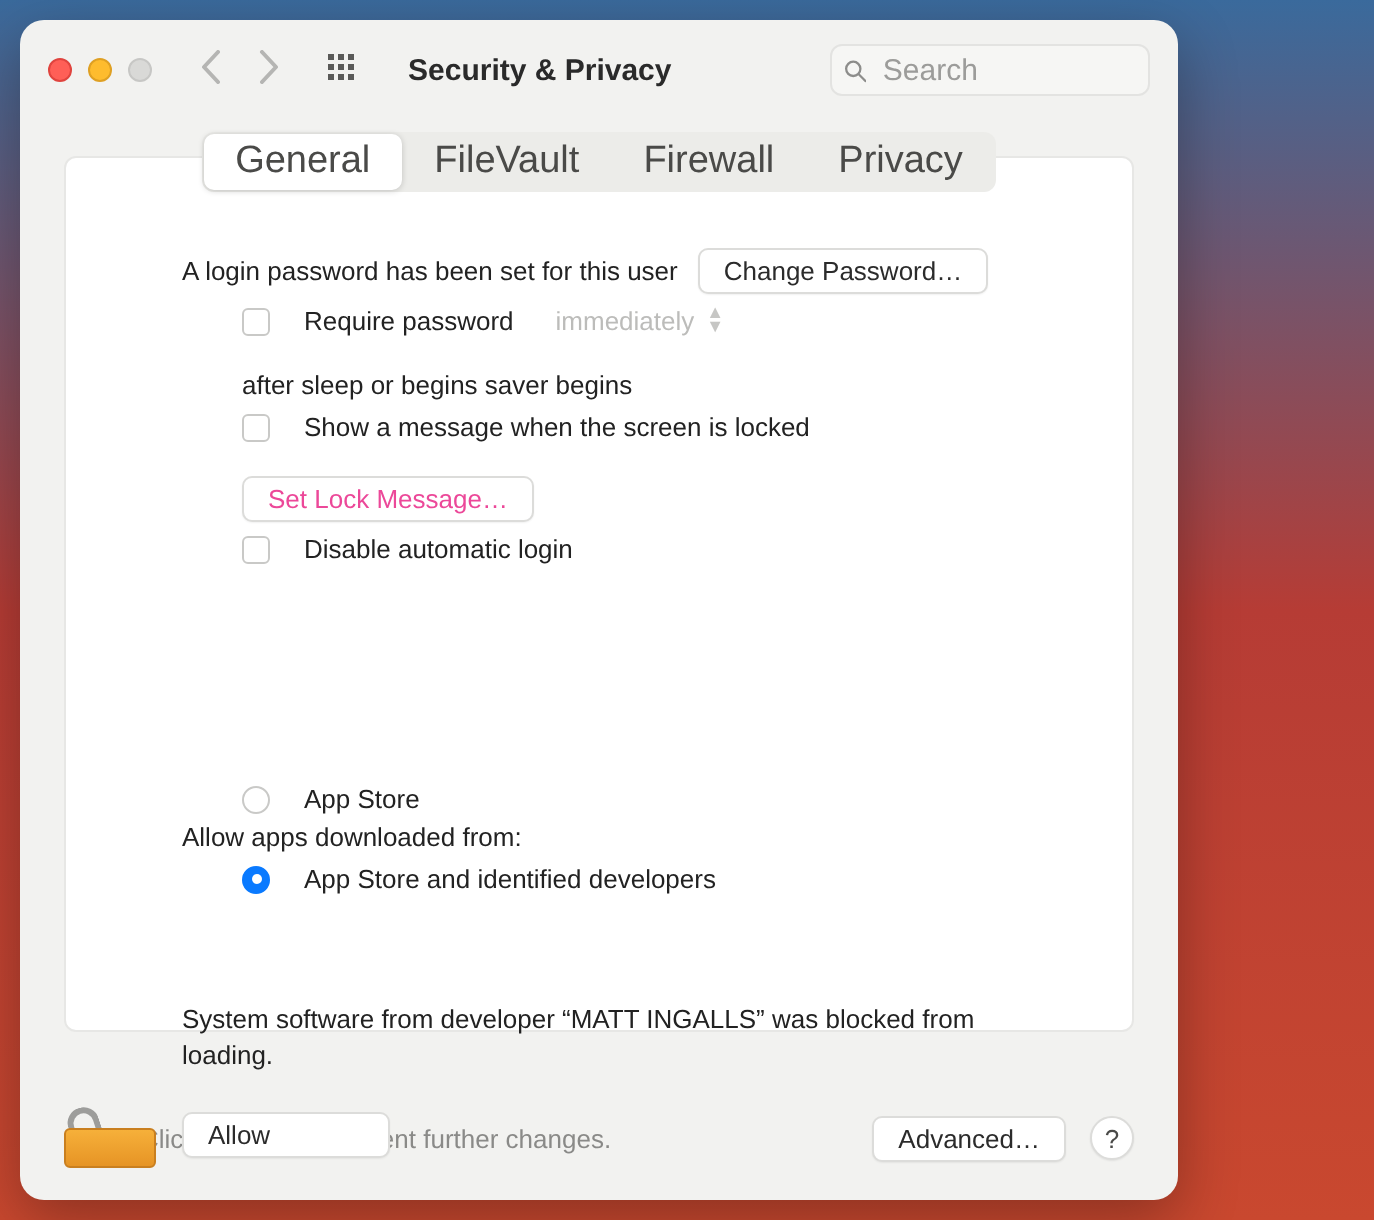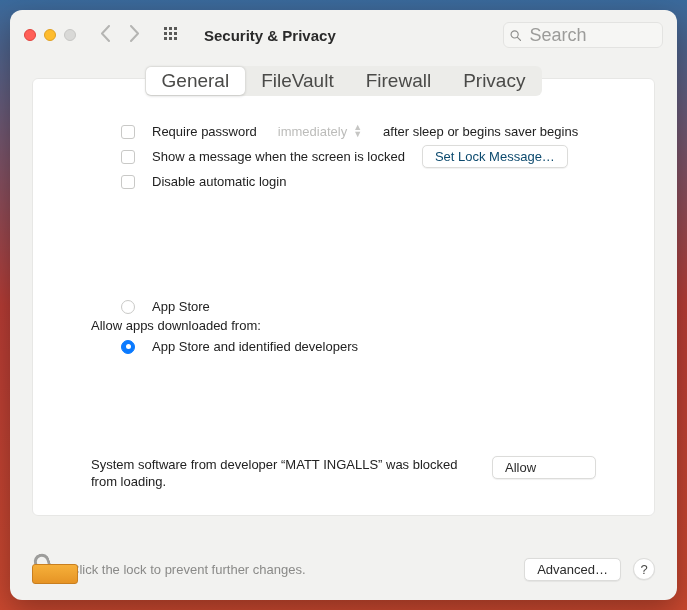--- a/index.html
+++ b/index.html
@@ -4,21 +4,21 @@
 <style>
   * { box-sizing: border-box; -webkit-font-smoothing: antialiased; }
   html, body { margin:0; padding:0; }
   body {
     width:687px; height:610px;
     background: linear-gradient(180deg,#3a6a9c 0%, #b63c35 50%, #c9482f 100%);
     font-family: -apple-system, "Helvetica Neue", Helvetica, Arial, sans-serif;
     font-size:13px; color:#222; padding:10px;
   }
   .window {
-    width:667px; height:590px; background:#f2f2f0; border-radius:12px;
+    width:579px; height:590px; background:#f2f2f0; border-radius:12px;
     box-shadow:0 10px 30px rgba(0,0,0,.3); overflow:hidden; display:flex; flex-direction:column;
   }
   .titlebar {
     height:50px; display:flex; align-items:center; padding:0 14px; gap:10px;
   }
   .traffic { display:flex; gap:8px; align-items:center; }
   .tl { width:12px; height:12px; border-radius:50%; }
   .tl.close{background:#ff5f57;border:.5px solid #e0443e;}
   .tl.min{background:#febc2e;border:.5px solid #dfa023;}
   .tl.max{background:#d9d9d7;border:.5px solid #c7c7c5;}
@@ -27,21 +27,21 @@
   .grid-icon { margin-left:14px; color:#5a5a58; }
   .grid-icon svg{display:block;}
   .title { margin-left:14px; font-weight:600; font-size:15px; color:#2a2a2a;}
   .spacer{flex:1;}
   .search {
     display:flex; align-items:center; width:160px; height:26px;
     background:#f6f6f4; border:1px solid #e3e3e1; border-radius:6px; padding:0 6px; gap:6px;
   }
   .search svg{color:#8d8d8b;}
   .search input{
-    border:none; outline:none; background:transparent; font-size:18px; width:100%;
+    border:none; outline:none; background:transparent; font-size:15px; width:100%;
     color:#0c4a6e;
   }
   .search input::placeholder{color:#9c9c9a;}
   .body { flex:1; padding:18px 22px 0; }
   .panel {
     background:#fff; border:1px solid #e7e7e5; border-radius:6px; height:438px;
     display:flex; flex-direction:column; position:relative;
   }
   .tabs {
     display:flex; justify-content:center; margin-top:-13px;
@@ -52,38 +52,38 @@
   .tab {
     padding:3px 16px; font-size:19px; color:#4a4a48; border-radius:5px; cursor:default;
   }
   .tab.active{ background:#fff; box-shadow:0 .5px 3px rgba(0,0,0,.18); }
   .content { padding:28px 58px 0; flex:1; }
   .row { display:flex; align-items:center; gap:10px; margin-bottom:6px; flex-wrap:wrap;}
   .btn {
     background:#fff; border:1px solid #dcdcda; border-radius:5px; padding:3px 12px;
     font-size:13px; color:#2b2b2b; box-shadow:0 .5px 1px rgba(0,0,0,.06); cursor:default;
   }
-  .btn.disabled{ color:#0c4a6e;text-align:right; }
+  .btn.disabled{ color:#ec4899;text-align:right; }
   .checkbox {
     width:14px; height:14px; border:1px solid #c9c9c7; border-radius:3px; background:#fff;
     display:inline-block; flex:none;
   }
   .indent{ padding-left:30px;gap:17px; }
   .select-disabled{
     display:inline-flex; align-items:flex-start; gap:6px; color:#bcbcba; padding:0 4px;
   }
   .select-disabled .arrows{ font-size:9px; line-height:7px; color:#c6c6c4; display:flex; flex-direction:column;}
   .section2 { margin-top:110px; }
   .radio {
     width:14px; height:14px; border-radius:50%; border:1px solid #c9c9c7; background:#fff;
     display:inline-flex; align-items:center; justify-content:center; flex:none;
   }
   .radio.checked{ background:#0a7aff; border-color:#0a7aff; }
   .radio.checked::after{ content:""; width:5px; height:5px; border-radius:50%; background:#fff;}
-  .bottomrow{ display:flex; align-items:flex-start; gap:20px; margin-top:36px; padding:0 58px 24px;}
+  .bottomrow{ display:flex; align-items:flex-start; gap:20px; margin-top:48px; padding:0 58px 24px;flex-direction:column;}
   .bottomrow .msg{ flex:1; line-height:1.35; }
   .btn.wide{ width:104px; text-align:left; }
   .footer {
     display:flex; align-items:center; padding:10px 22px 16px; gap:12px;
   }
   .lock{
     width:26px; height:30px; position:relative; flex:none;
   }
   .lock .body{
     position:absolute; bottom:0; left:0; width:24px; height:18px; background:linear-gradient(#f6b03a,#e69425);
@@ -152,20 +152,24 @@
       <div class="tabs">
         <div class="tabbar">
           <div class="tab active">General</div>
           <div class="tab">FileVault</div>
           <div class="tab">Firewall</div>
           <div class="tab">Privacy</div>
         </div>
       </div>
 
       <div class="content">
+        <div class="row">
+          <span>A login password has been set for this user</span>
+          <span class="btn">Change Password…</span>
+        </div>
 
         <div class="row indent">
           <span class="checkbox"></span>
           <span>Require password</span>
           <span class="select-disabled">
             <span>immediately</span>
             <span class="arrows">
                 <span>▲</span>
                 <span>▼</span>
               </span>

